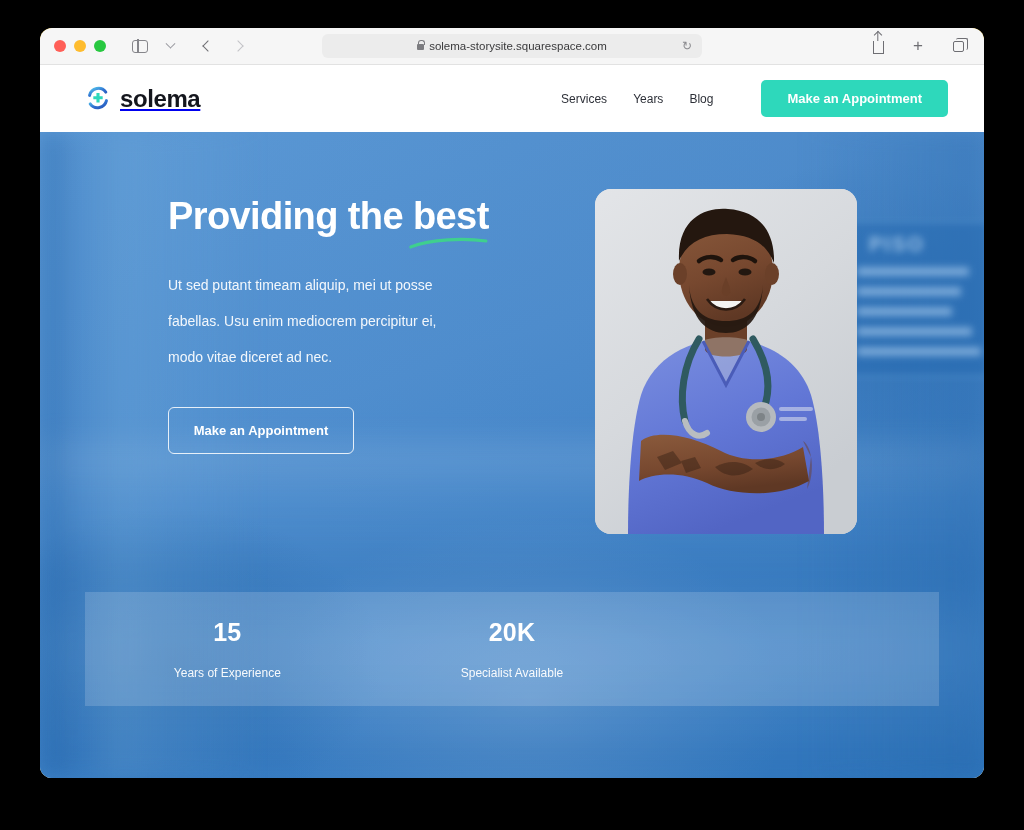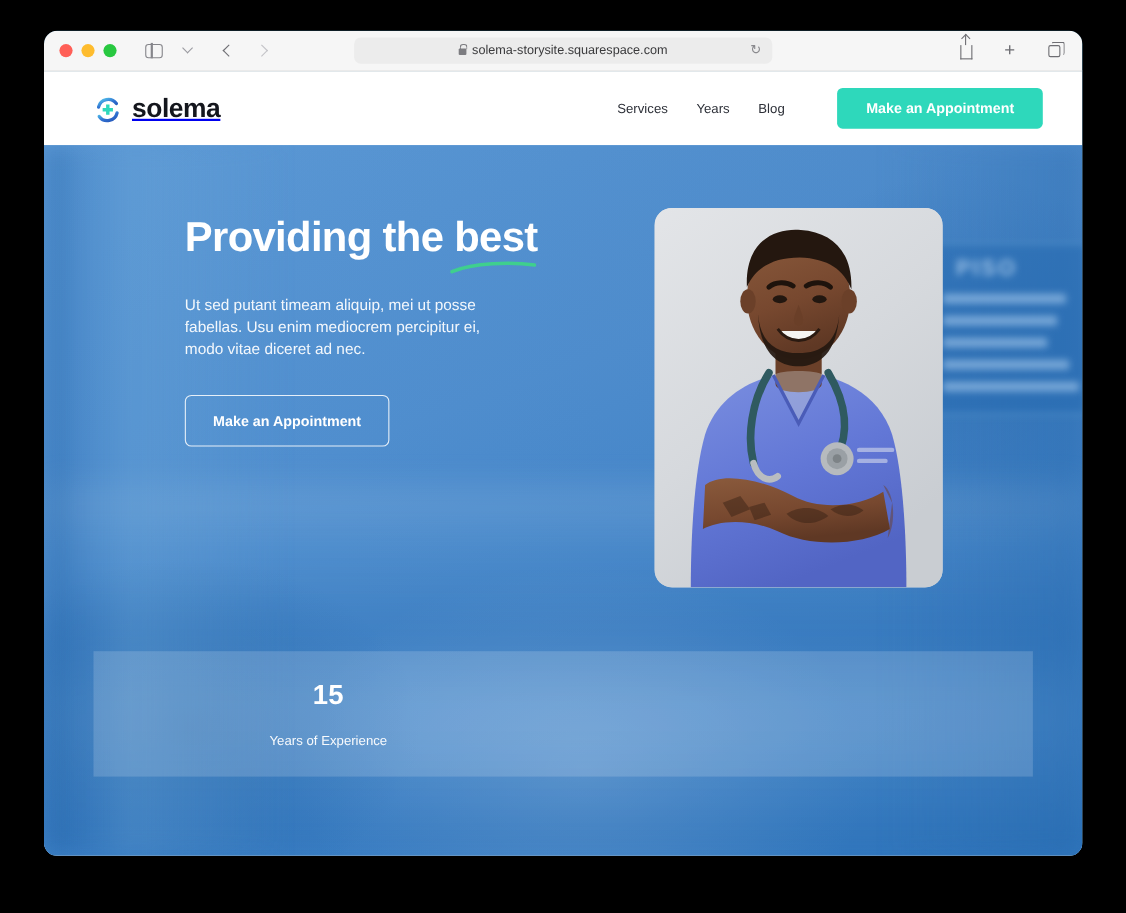--- a/index.html
+++ b/index.html
@@ -14,21 +14,21 @@
 
   
   .browser-window {
     position: absolute;
     left: 40px;
     top: 28px;
     width: 944px;
     height: 750px;
     border-radius: 12px;
     overflow: hidden;
-    background: #0c4a6e;
+    background: #eab308;
     box-shadow: 0 18px 50px rgba(0,0,0,0.55);
   }
 
   
   .chrome-bar {
     position: relative;
     height: 37px;
     background: #f6f6f6;
     border-bottom: 1px solid #e2e2e2;
     display: flex;
@@ -132,21 +132,21 @@
   
   .viewport { position: relative; height: 713px; background: #fff; overflow: hidden; }
 
   
   .site-header {
     height: 67px;
     background: #ffffff;
     display: flex; align-items: center;
     padding: 0 36px 0 45px;
   }
-  .brand { display: flex; align-items: flex-end; gap: 9px; }
+  .brand { display: flex; align-items: flex-start; gap: 9px; }
   .brand-mark { width: 26px; height: 26px; position: relative; }
   .brand-name {
     font-size: 24px; font-weight: 700; color: #14161d; letter-spacing: -0.4px;
   }
   .site-nav { margin-left: auto; display: flex; align-items: center; gap: 26px; }
   .nav-link { font-size: 12px; color: #2d3038; text-decoration: none; }
   .cta-button {
     margin-left: 22px;
     background: #2ED8BB;
     color: #ffffff;
@@ -237,21 +237,21 @@
     font-weight: 700; color: #ffffff; letter-spacing: -0.6px;
     position: relative;
   }
   .underline-word { position: relative; display: inline-block; }
   .underline-swoosh {
     position: absolute; left: -4px; bottom: -11px; width: 104%; height: 14px;
     overflow: visible;
   }
   .hero-paragraph {
     margin-top: 28px;
-    font-size: 14px; line-height: 20px;
+    font-size: 14px; line-height: 36px;
     color: rgba(255,255,255,0.93);
     width: 300px;
   }
   .hero-outline-btn {
     margin-top: 32px;
     width: 186px; height: 47px;
     border: 1.5px solid rgba(255,255,255,0.85);
     border-radius: 6px;
     background: transparent;
     color: #ffffff;
@@ -456,17 +456,21 @@
           </g>
         </svg>
       </div>
 
       <div class="stats-bar">
         <div class="stat">
           <div class="stat-value">15</div>
           <div class="stat-label">Years of Experience</div>
         </div>
         <div class="stat">
+          <div class="stat-value">20K</div>
+          <div class="stat-label">Specialist Available</div>
+        </div>
+        <div class="stat">
         </div>
       </div>
     </section>
   </div>
 </div>
 
 </body></html>

